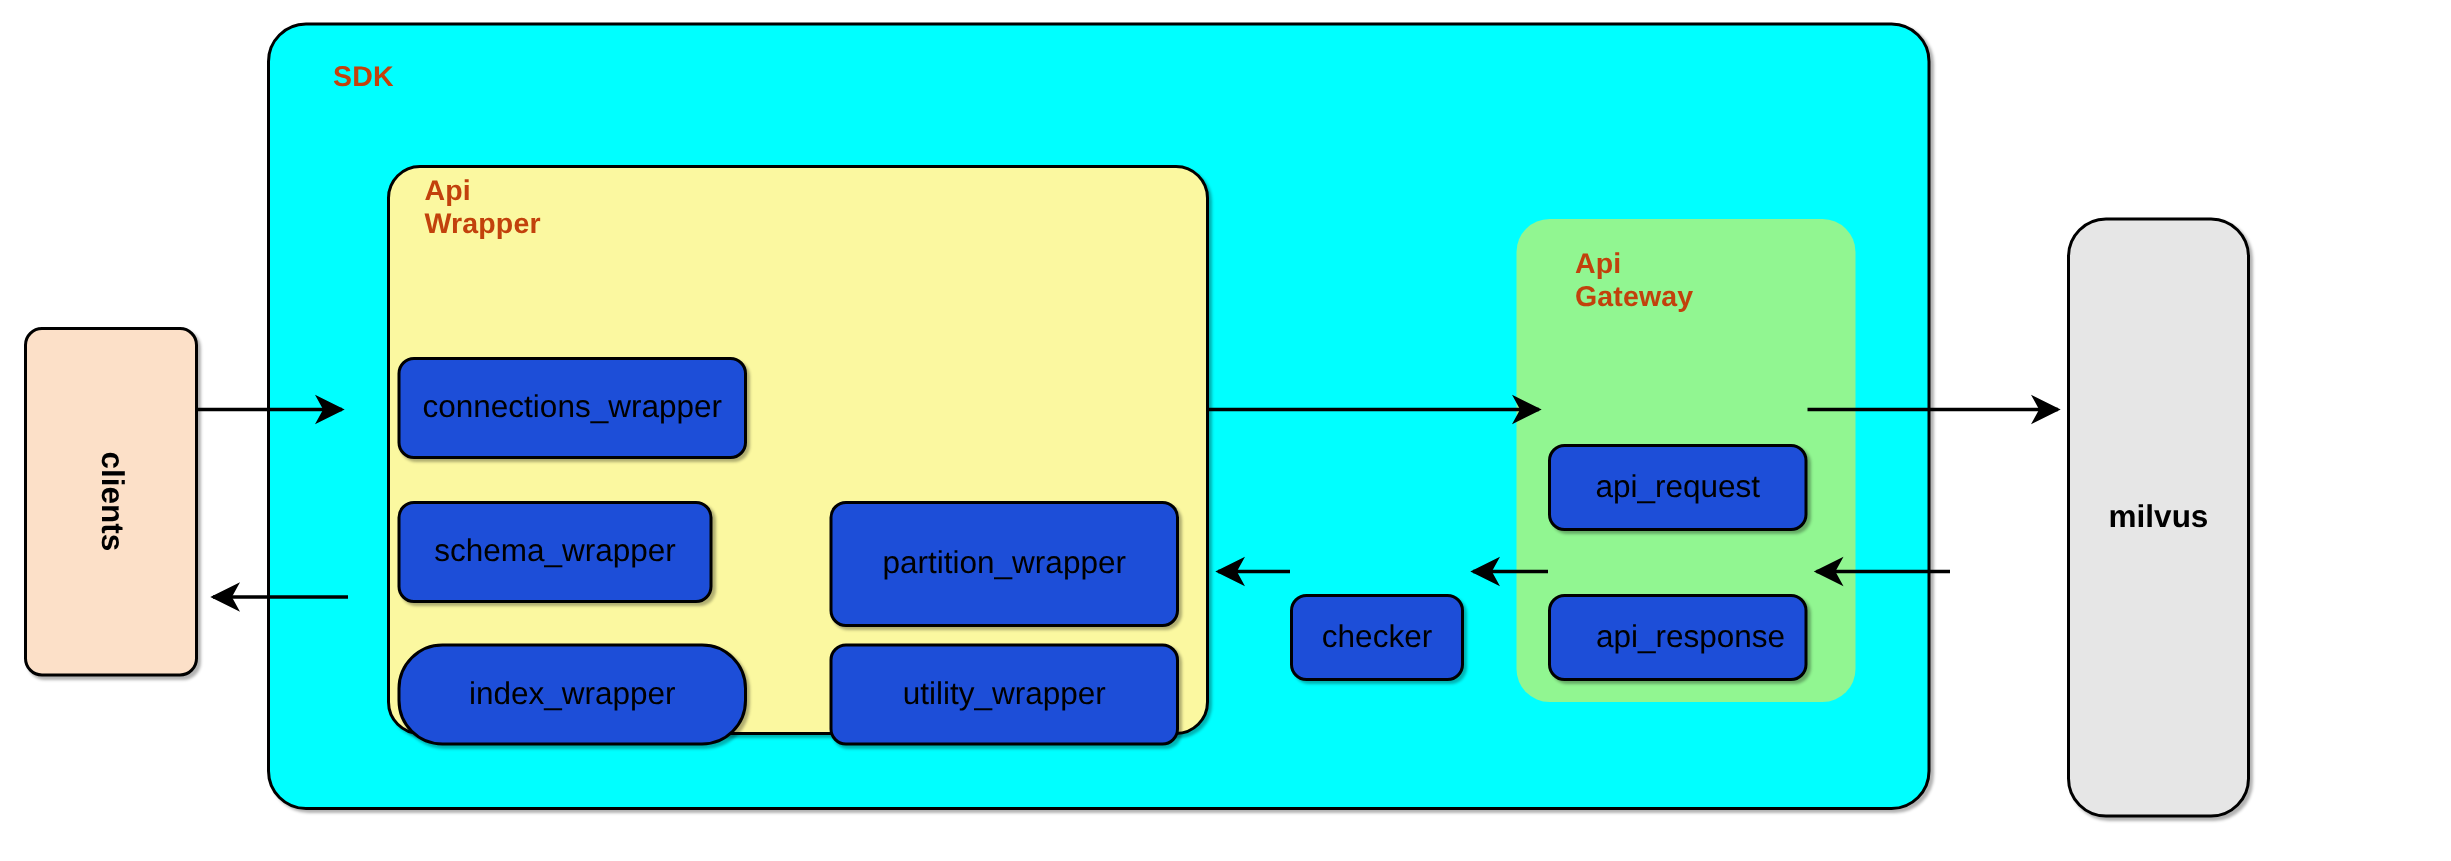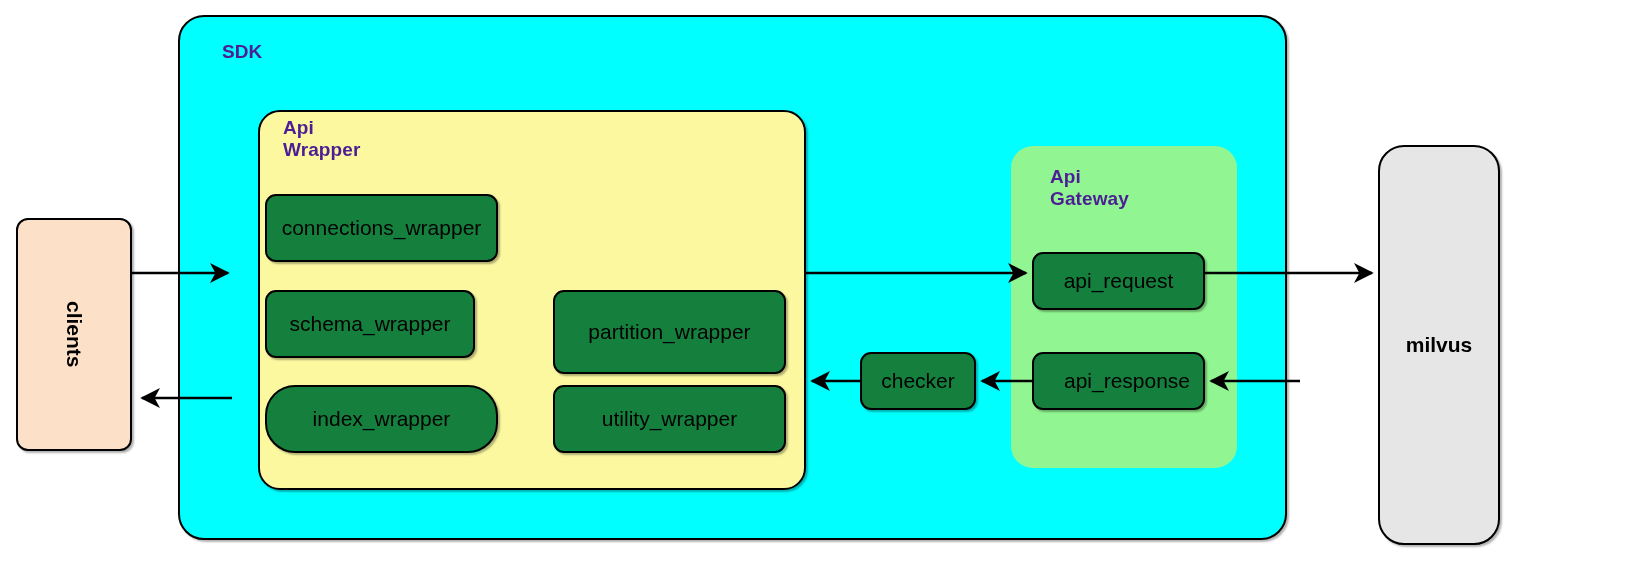--- a/index.html
+++ b/index.html
@@ -23,21 +23,21 @@
     position: absolute;
     box-sizing: border-box;
     border: 2px solid #000000;
     box-shadow: 2px 2px 2px rgba(0,0,0,0.30);
   }
 
   .grp-label {
     position: absolute;
     font-weight: bold;
     font-size: 19px;
-    color: #4c1d95;
+    color: #c2410c;
     line-height: 1.18;
     white-space: pre-line;
     letter-spacing: 0.1px;
   }
 
   
   #sdk-box {
     left: 178px;  top: 15px;
     width: 1109px; height: 525px;
     background: #00ffff;
@@ -61,25 +61,26 @@
     border: none;
     box-shadow: none;
   }
   #apigateway-label { left: 1050px; top: 166px; }
 
   
   .node {
     display: flex;
     align-items: center;
     justify-content: center;
-    background: #15803d;
+    background: #1d4ed8;
     border-radius: 11px;
     font-size: 21px;
     color: #000000;
     text-align: center;
+    margin-top: 44px;
   }
 
   #n-connections { left: 265px; top: 194px; width: 233px; height: 68px; }
   #n-schema      { left: 265px; top: 290px; width: 210px; height: 68px; }
   #n-index       { left: 265px; top: 385px; width: 233px; height: 68px; border-radius: 30px; }
   #n-collections { left: 553px; top: 194px; width: 233px; height: 68px; }
   #n-partition   { left: 553px; top: 290px; width: 233px; height: 84px; }
   #n-utility     { left: 553px; top: 385px; width: 233px; height: 68px; }
 
   #n-checker      { left: 860px;  top: 352px; width: 116px; height: 58px; }

